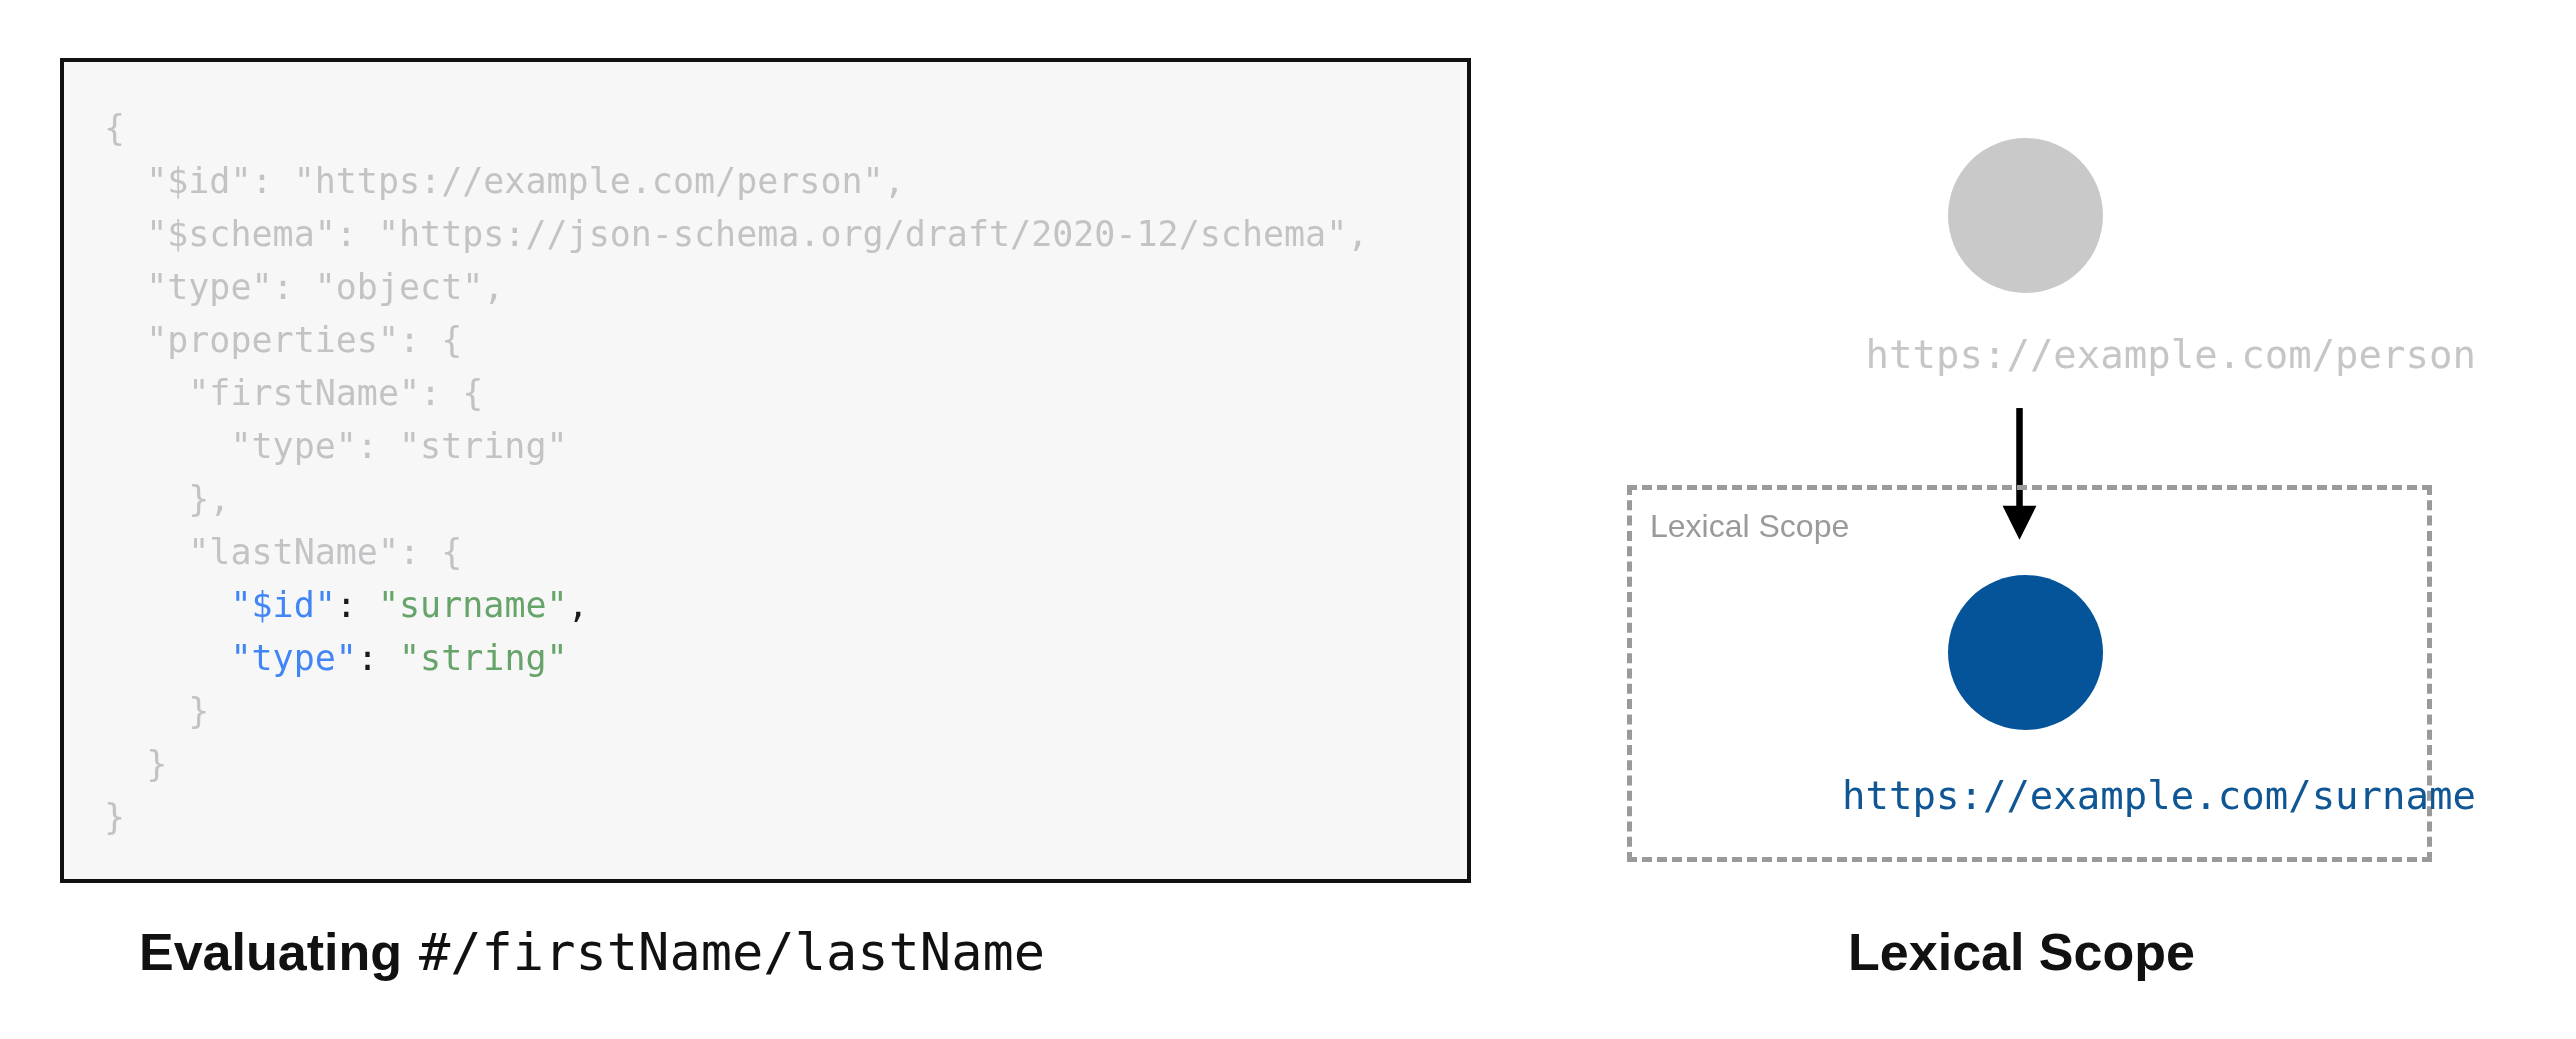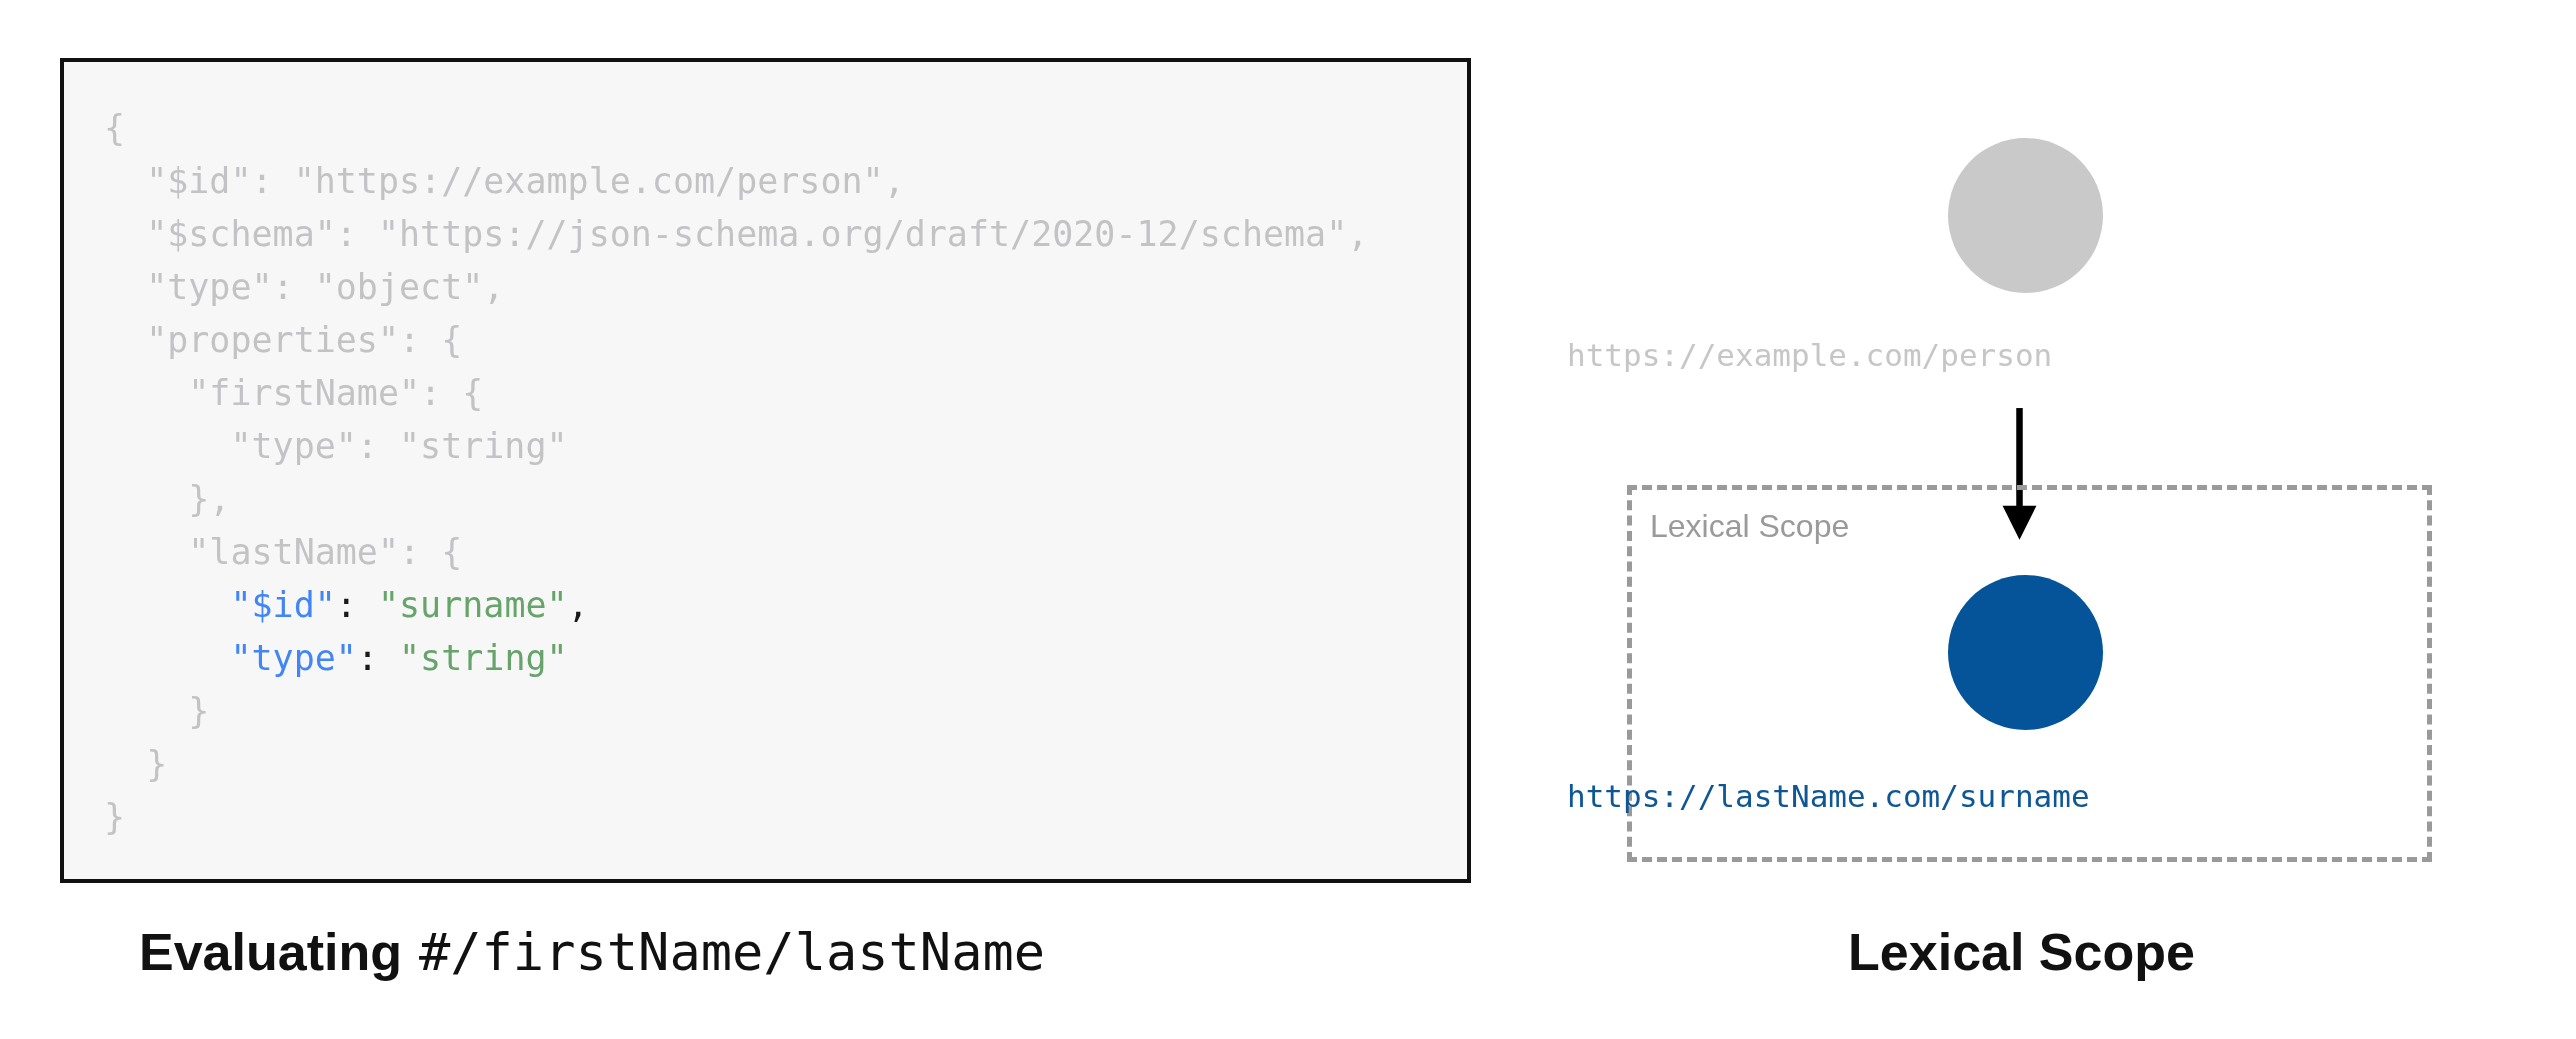--- a/index.html
+++ b/index.html
@@ -69,23 +69,23 @@
     height: 155px;
     border-radius: 50%;
   }
   .node-parent { left: 1948px; top: 138px; background: #c9c9c9; }
   .node-child  { left: 1948px; top: 575px; background: #05549a; }
 
   .uri {
     position: absolute;
     left: 1567px;
     width: 909px;
-    text-align: left;
+    text-align: right;
     font-family: "DejaVu Sans Mono", monospace;
-    font-size: 31px;
+    font-size: 39px;
     line-height: 48px;
     white-space: nowrap;
   }
   .uri-parent { top: 331px;  color: #c6c6c6; }
   .uri-child  { top: 772px; color: #0f5695; }
 
   .scope-box {
     position: absolute;
     left: 1627px;
     top: 485px;
@@ -131,18 +131,18 @@
     <line x1="33" y1="0" x2="33" y2="156" stroke="#000000" stroke-width="10"></line>
     <polygon points="7,150 59,150 33,202" fill="#000000"></polygon>
   </svg>
 
   <div class="scope-box" style="border-color: rgb(154, 154, 154);"></div>
 
   <div class="scope-label" style="color: rgb(154, 154, 154);">Lexical Scope</div>
 
   <div class="node node-child" style="background: rgb(5, 84, 154);"></div>
 
-  <div class="uri uri-child" style="color: rgb(15, 86, 149);">https://lastName.com/surname</div>
+  <div class="uri uri-child" style="color: rgb(15, 86, 149);">https://example.com/surname</div>
 
   <div class="caption caption-right">Lexical Scope</div>
 
 </div>
 
 
 </body></html>

